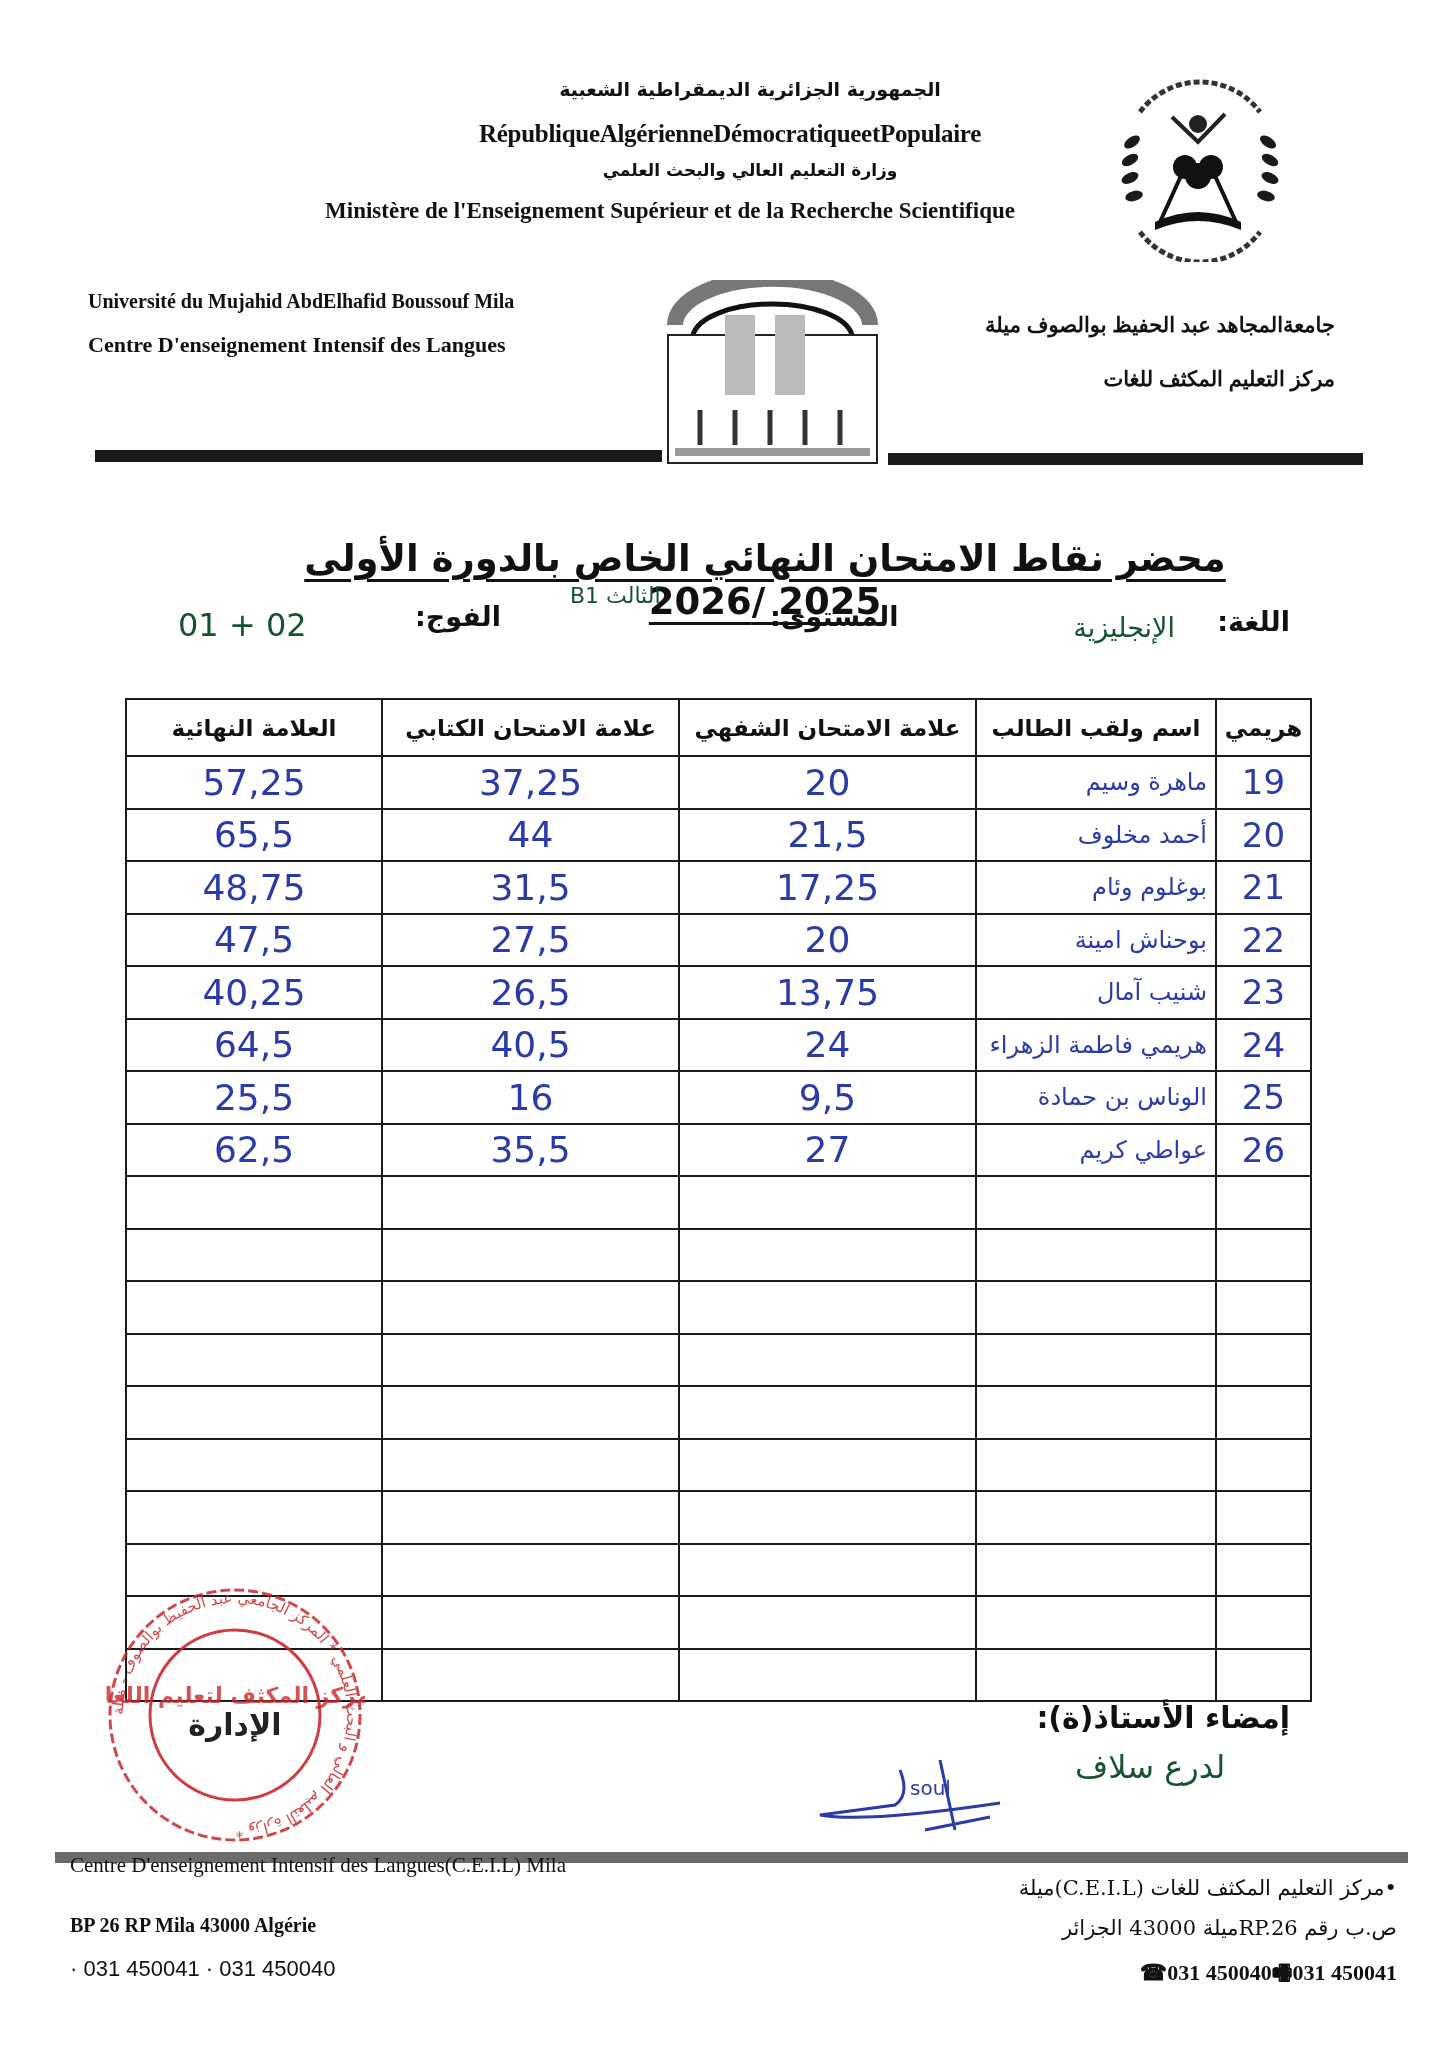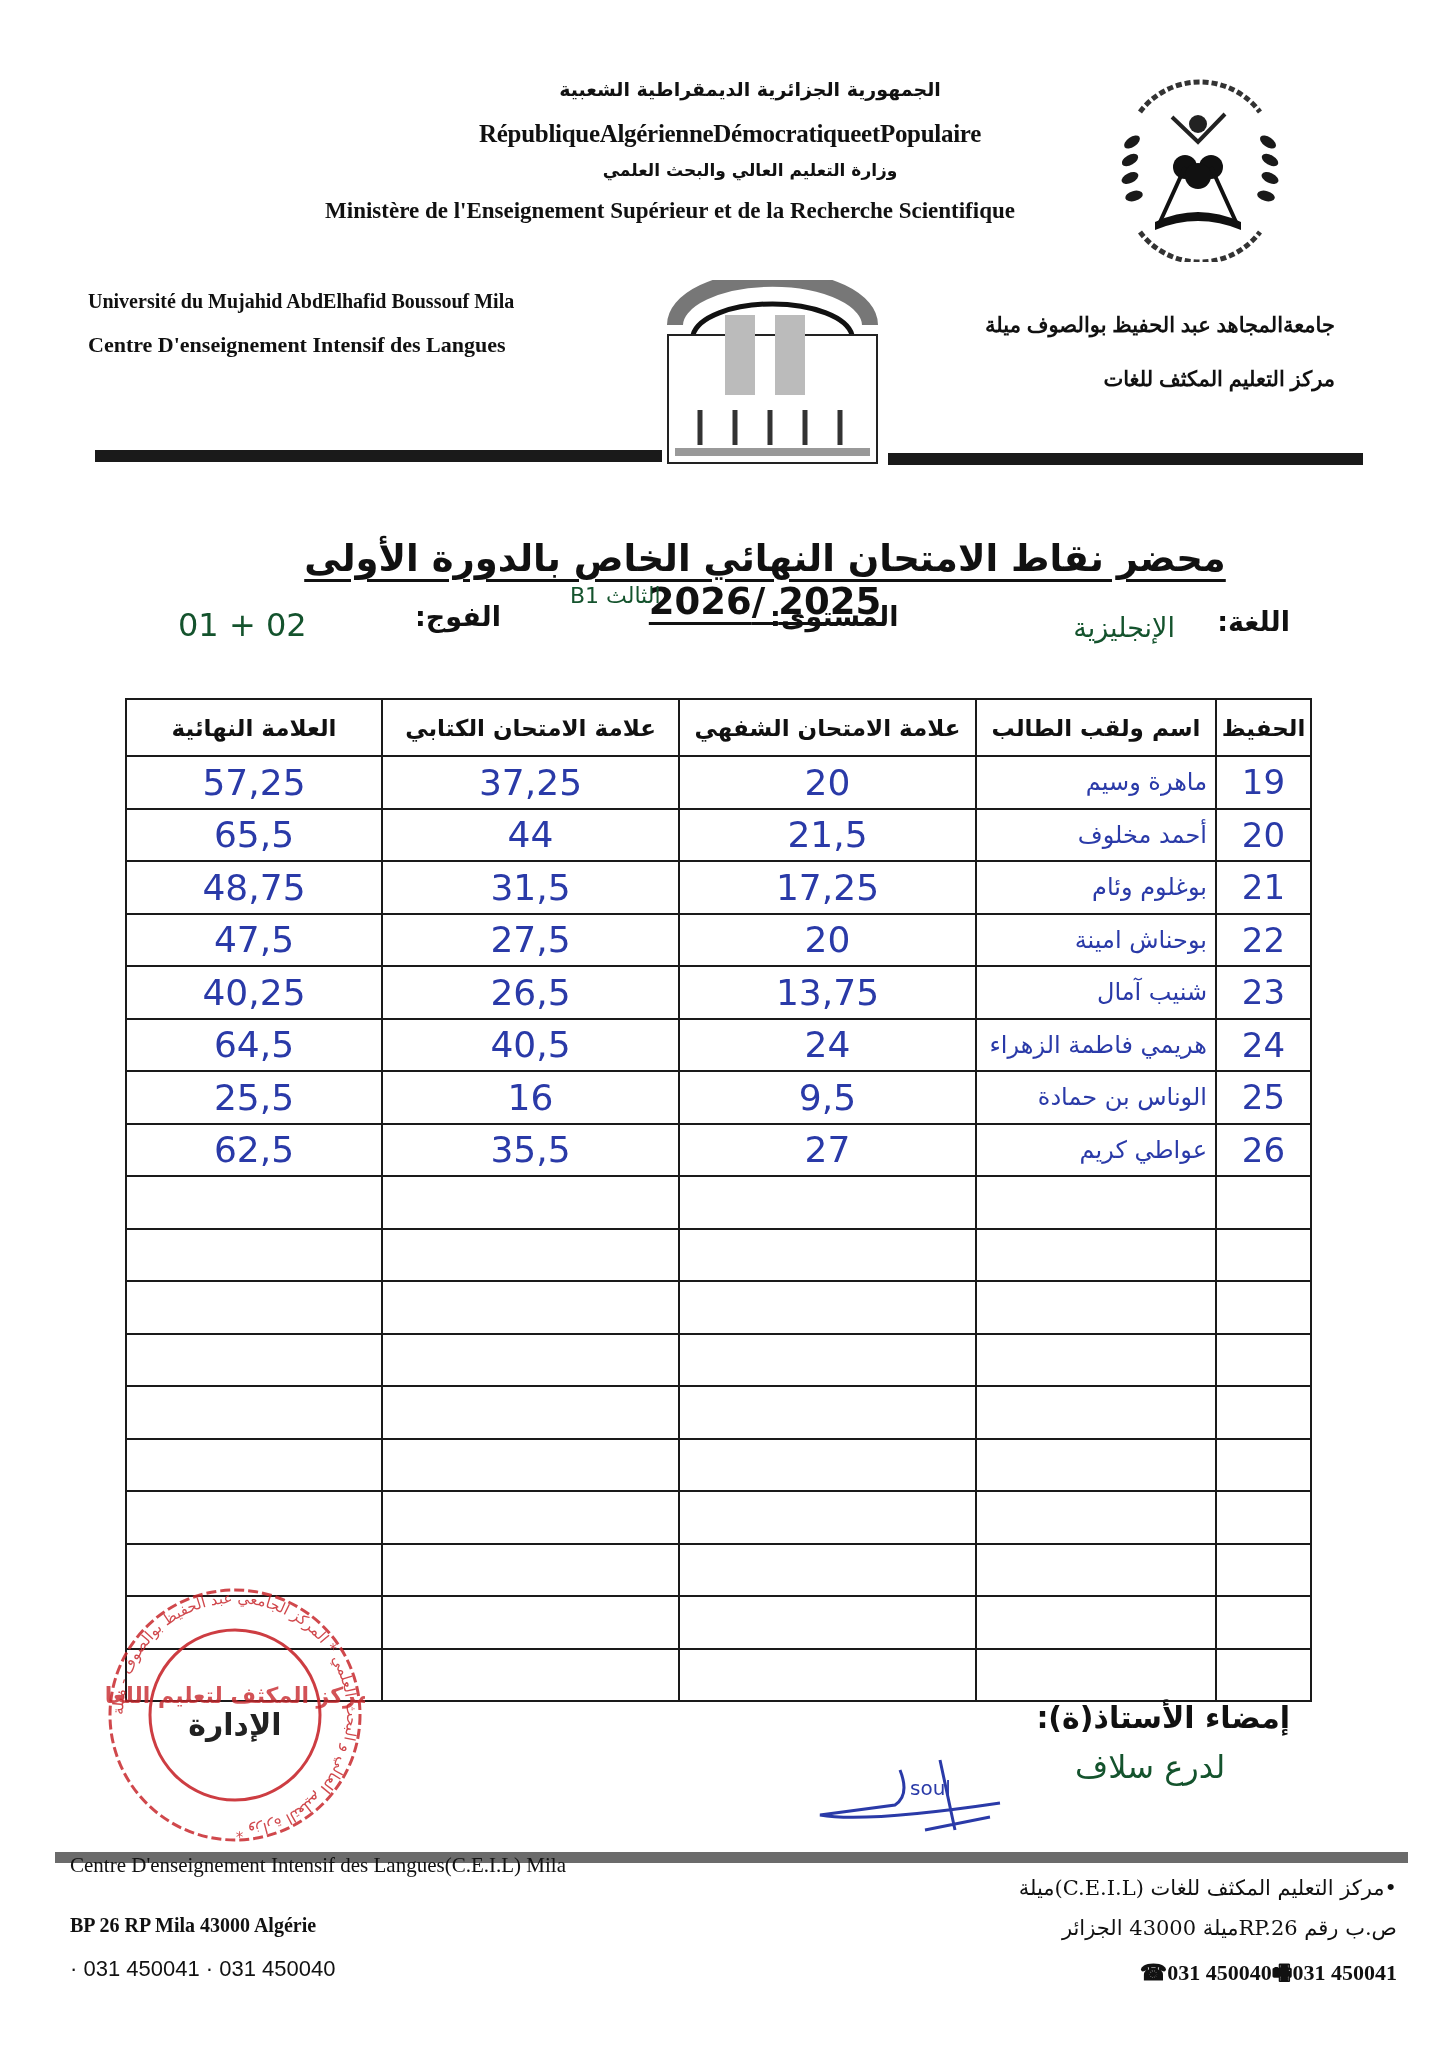--- a/index.html
+++ b/index.html
@@ -148,21 +148,21 @@
 <table class="grades-table">
   <colgroup>
     <col class="c-num">
       <col class="c-name">
       <col class="c-oral">
       <col class="c-written">
       <col class="c-final">
   </colgroup>
   <thead>
     <tr>
-      <th>الحفيظ</th>
+      <th>هريمي</th>
       <th>اسم ولقب الطالب</th>
       <th>علامة الامتحان الشفهي</th>
       <th>علامة الامتحان الكتابي</th>
       <th>العلامة النهائية</th>
     </tr>
   </thead>
   <tbody id="tbody">
       <tr>
         <td class="num">19</td>
         <td class="name">ماهرة وسيم</td>

